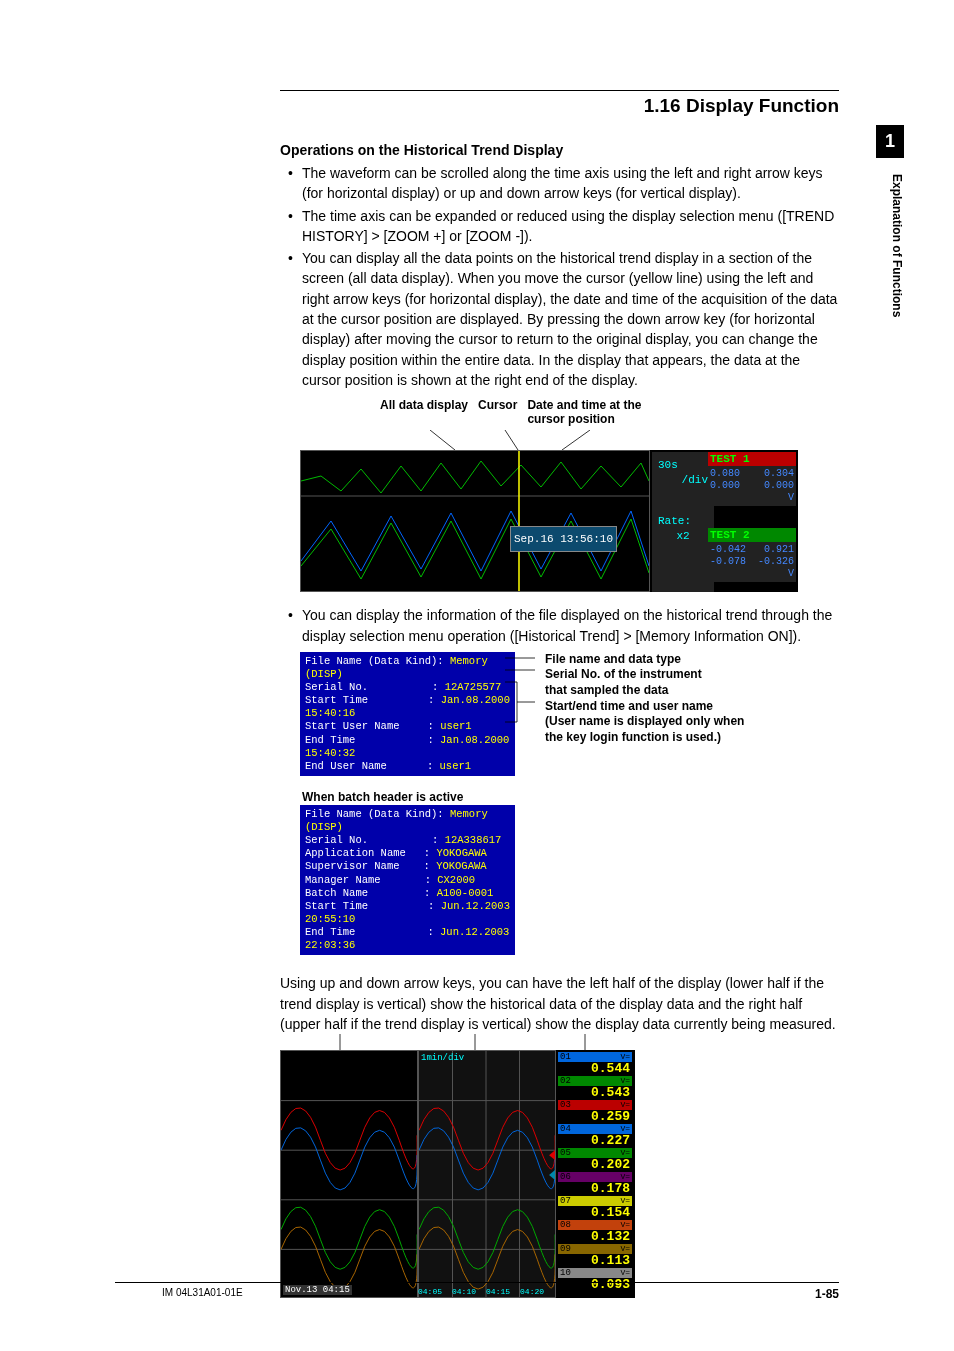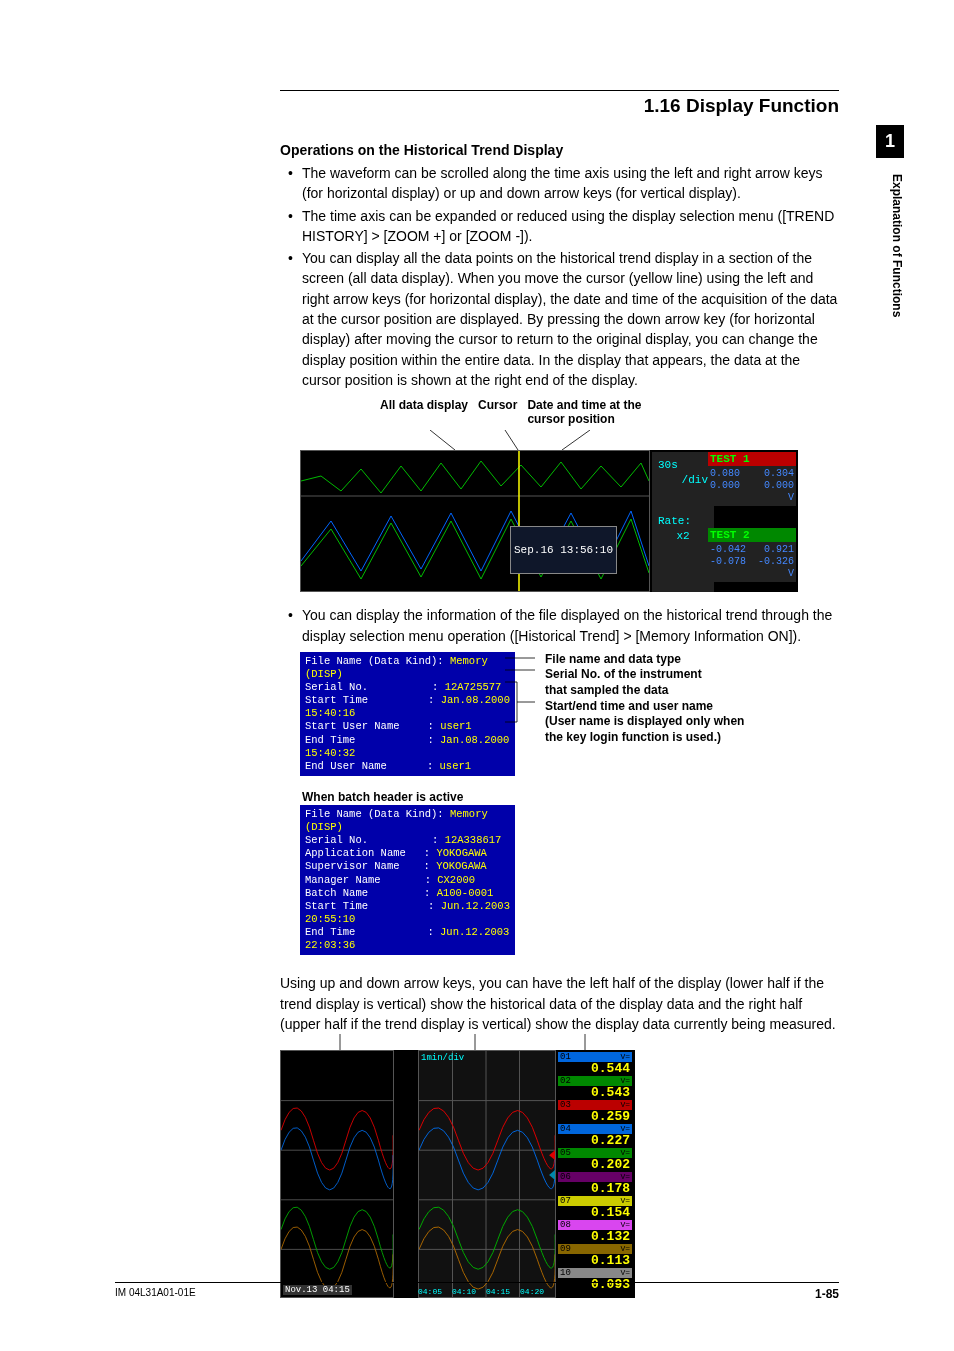--- a/index.html
+++ b/index.html
@@ -128,24 +128,24 @@
     background: #222;
     color: #48f;
     padding: 2px;
     text-align: right;
     line-height: 1.2;
   }
   .cursor-time {
     position: absolute;
     left: 210px;
     top: 76px;
-    background: #0f172a;
+    background: #0c4a6e;
     color: #fff;
     font-size: 11px;
-    padding: 17px 3px;
+    padding: 6px 3px;
     border: 1px solid #888;
   }
   .info-row { display: flex; align-items: flex-start; margin-left: 20px; margin-top: 6px; }
   .info-box {
     background: #00a;
     color: #fff;
     font-family: "Courier New", monospace;
     font-size: 10.5px;
     padding: 3px 5px;
     line-height: 1.25;
@@ -190,21 +190,21 @@
     font-family: "Courier New", monospace;
     overflow: hidden;
   }
   .hist-pane, .curr-pane {
     position: absolute;
     top: 0;
     height: 100%;
     border: 1px solid #555;
     box-sizing: border-box;
   }
-  .hist-pane { left: 0; width: 114px; }
+  .hist-pane { left: 0; width: 138px; }
   .curr-pane { left: 138px; width: 138px; background: #111; }
   .curr-pane .axis { color: #0ff; font-size: 9px; position: absolute; left: 2px; top: 2px; }
   .ch-col {
     position: absolute;
     left: 278px; top: 2px; width: 74px;
     font-size: 10px;
   }
   .ch-item { margin-bottom: 1px; }
   .ch-hdr { padding: 0 2px; font-size: 9px; display: flex; justify-content: space-between; color: #000; }
   .ch-hdr .u { color: #000; font-size: 8px; }
@@ -223,21 +223,21 @@
   .xticks span { margin-right: 10px; }
   .footer {
     position: absolute;
     bottom: 50px;
     left: 115px;
     right: 115px;
     border-top: 1px solid #000;
     font-size: 10px;
     padding-top: 4px;
   }
-  .footer .l { float: left; }
+  .footer .l { float: left; margin-left: 47px; }
   .footer .r { float: right; font-weight: bold; font-size: 12px; }
   .leader-lines { stroke: #000; stroke-width: 0.8; fill: none; }
 </style>
 </head>
 <body>
 
 <div class="page">
   <div class="header-line"></div>
   <div class="header-text">1.16  Display Function</div>
 
@@ -451,21 +451,21 @@
             <div class="ch-val">0.178</div>
           </div>
           <div class="ch-item">
             <div class="ch-hdr" style="background:#cccc00">
               <span>07</span>
               <span class="u">V=</span>
             </div>
             <div class="ch-val">0.154</div>
           </div>
           <div class="ch-item">
-            <div class="ch-hdr" style="background:#d946ef">
+            <div class="ch-hdr" style="background:#c2410c">
               <span>08</span>
               <span class="u">V=</span>
             </div>
             <div class="ch-val">0.132</div>
           </div>
           <div class="ch-item">
             <div class="ch-hdr" style="background:#886600">
               <span>09</span>
               <span class="u">V=</span>
             </div>

